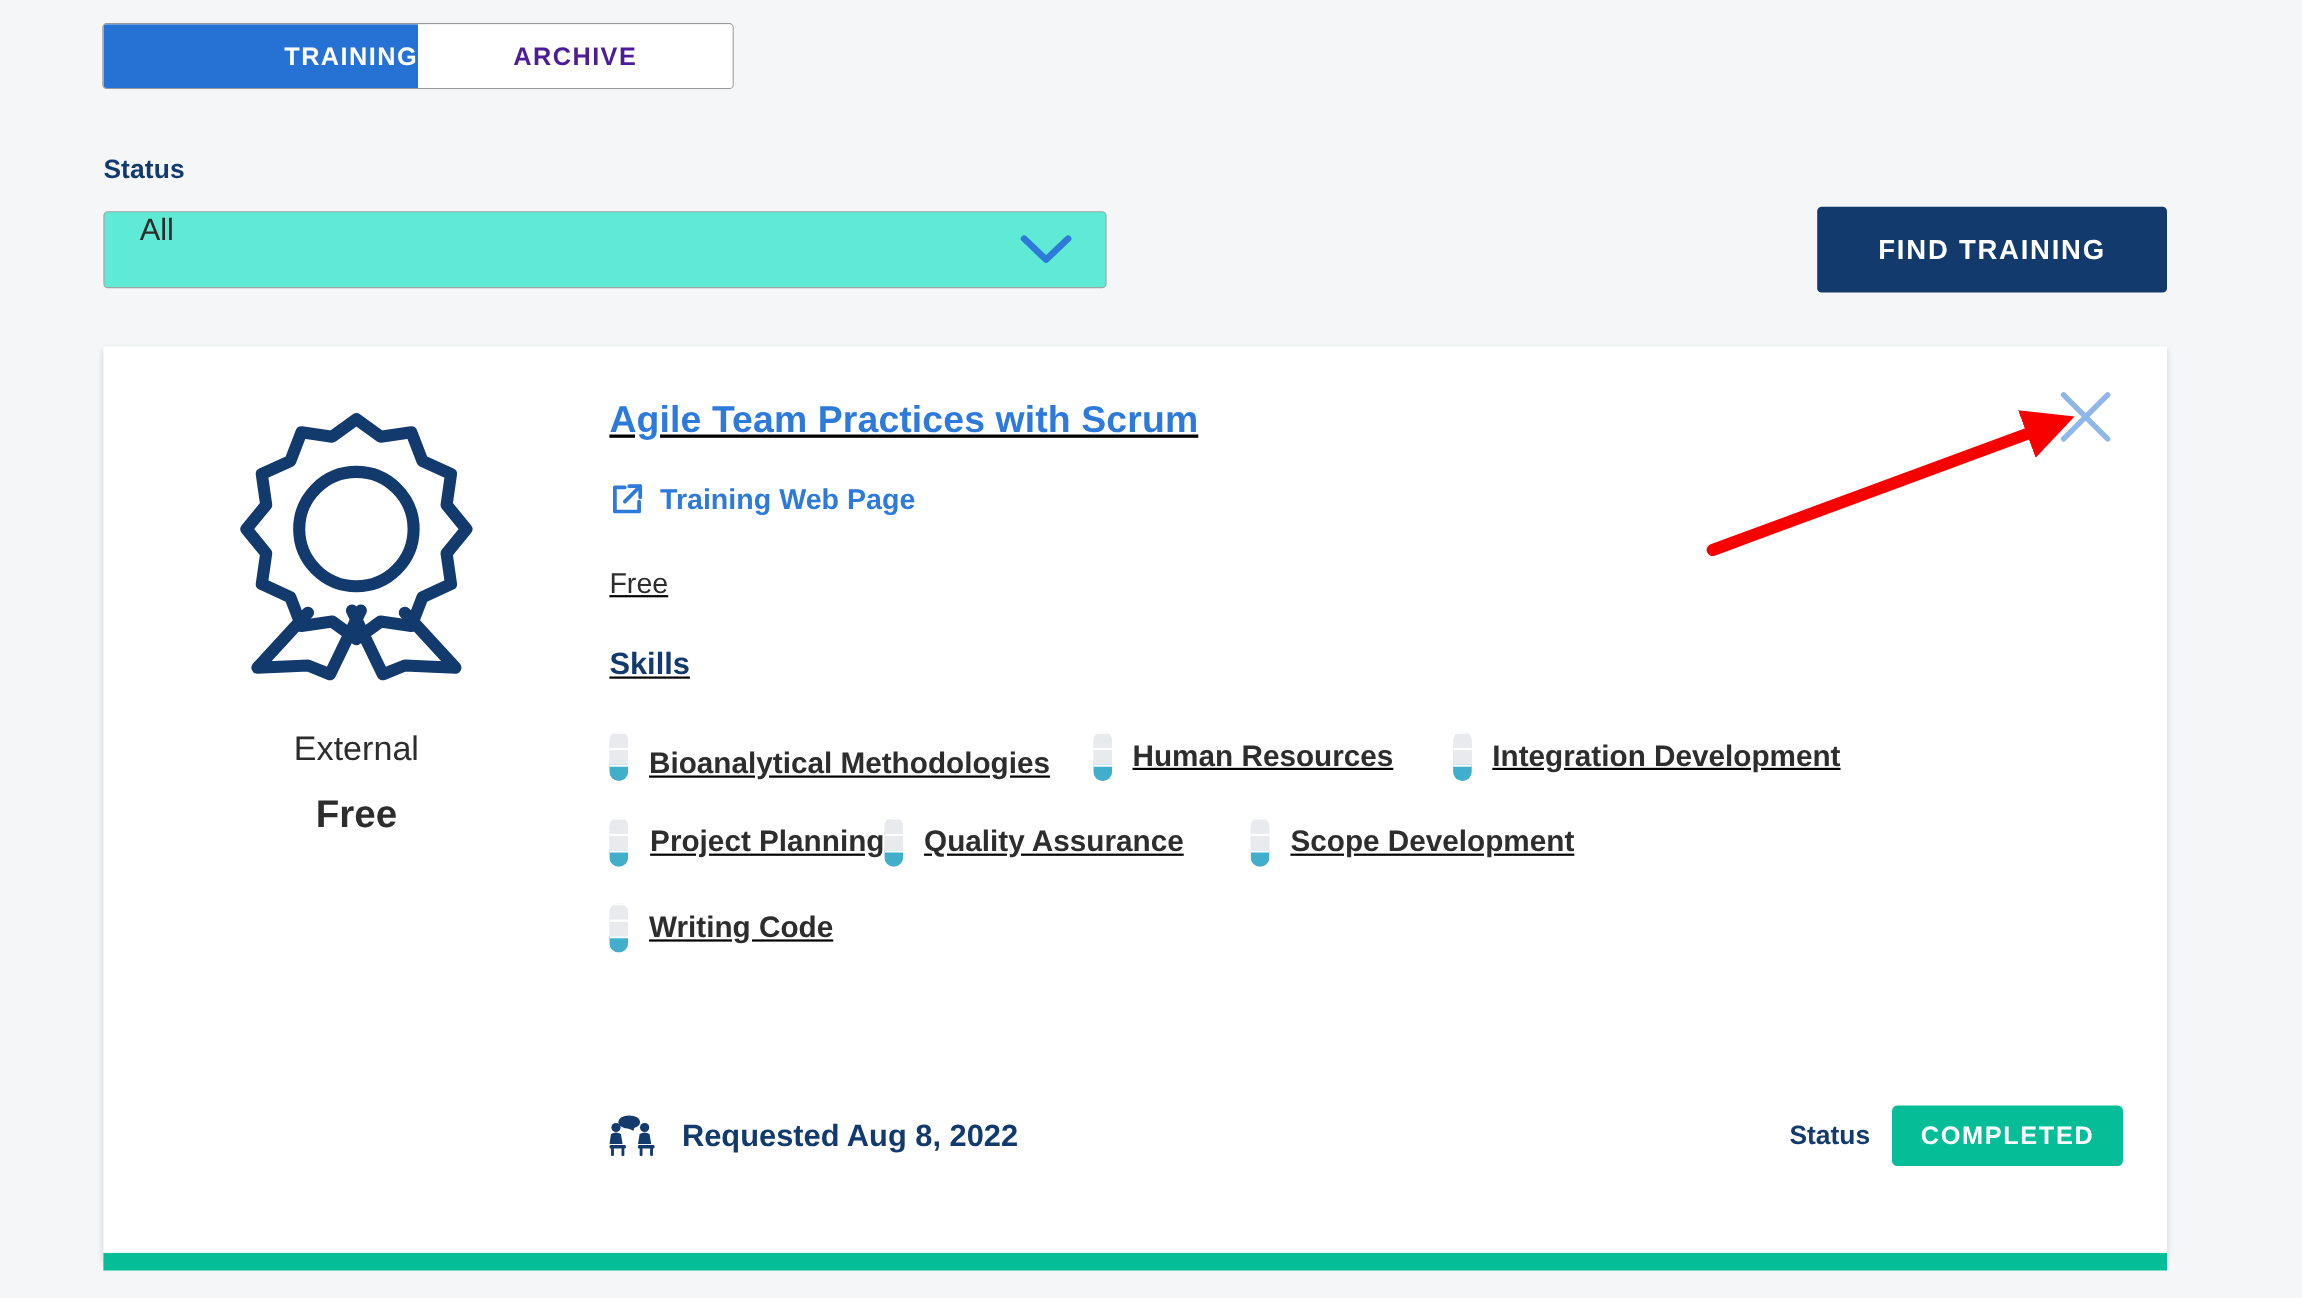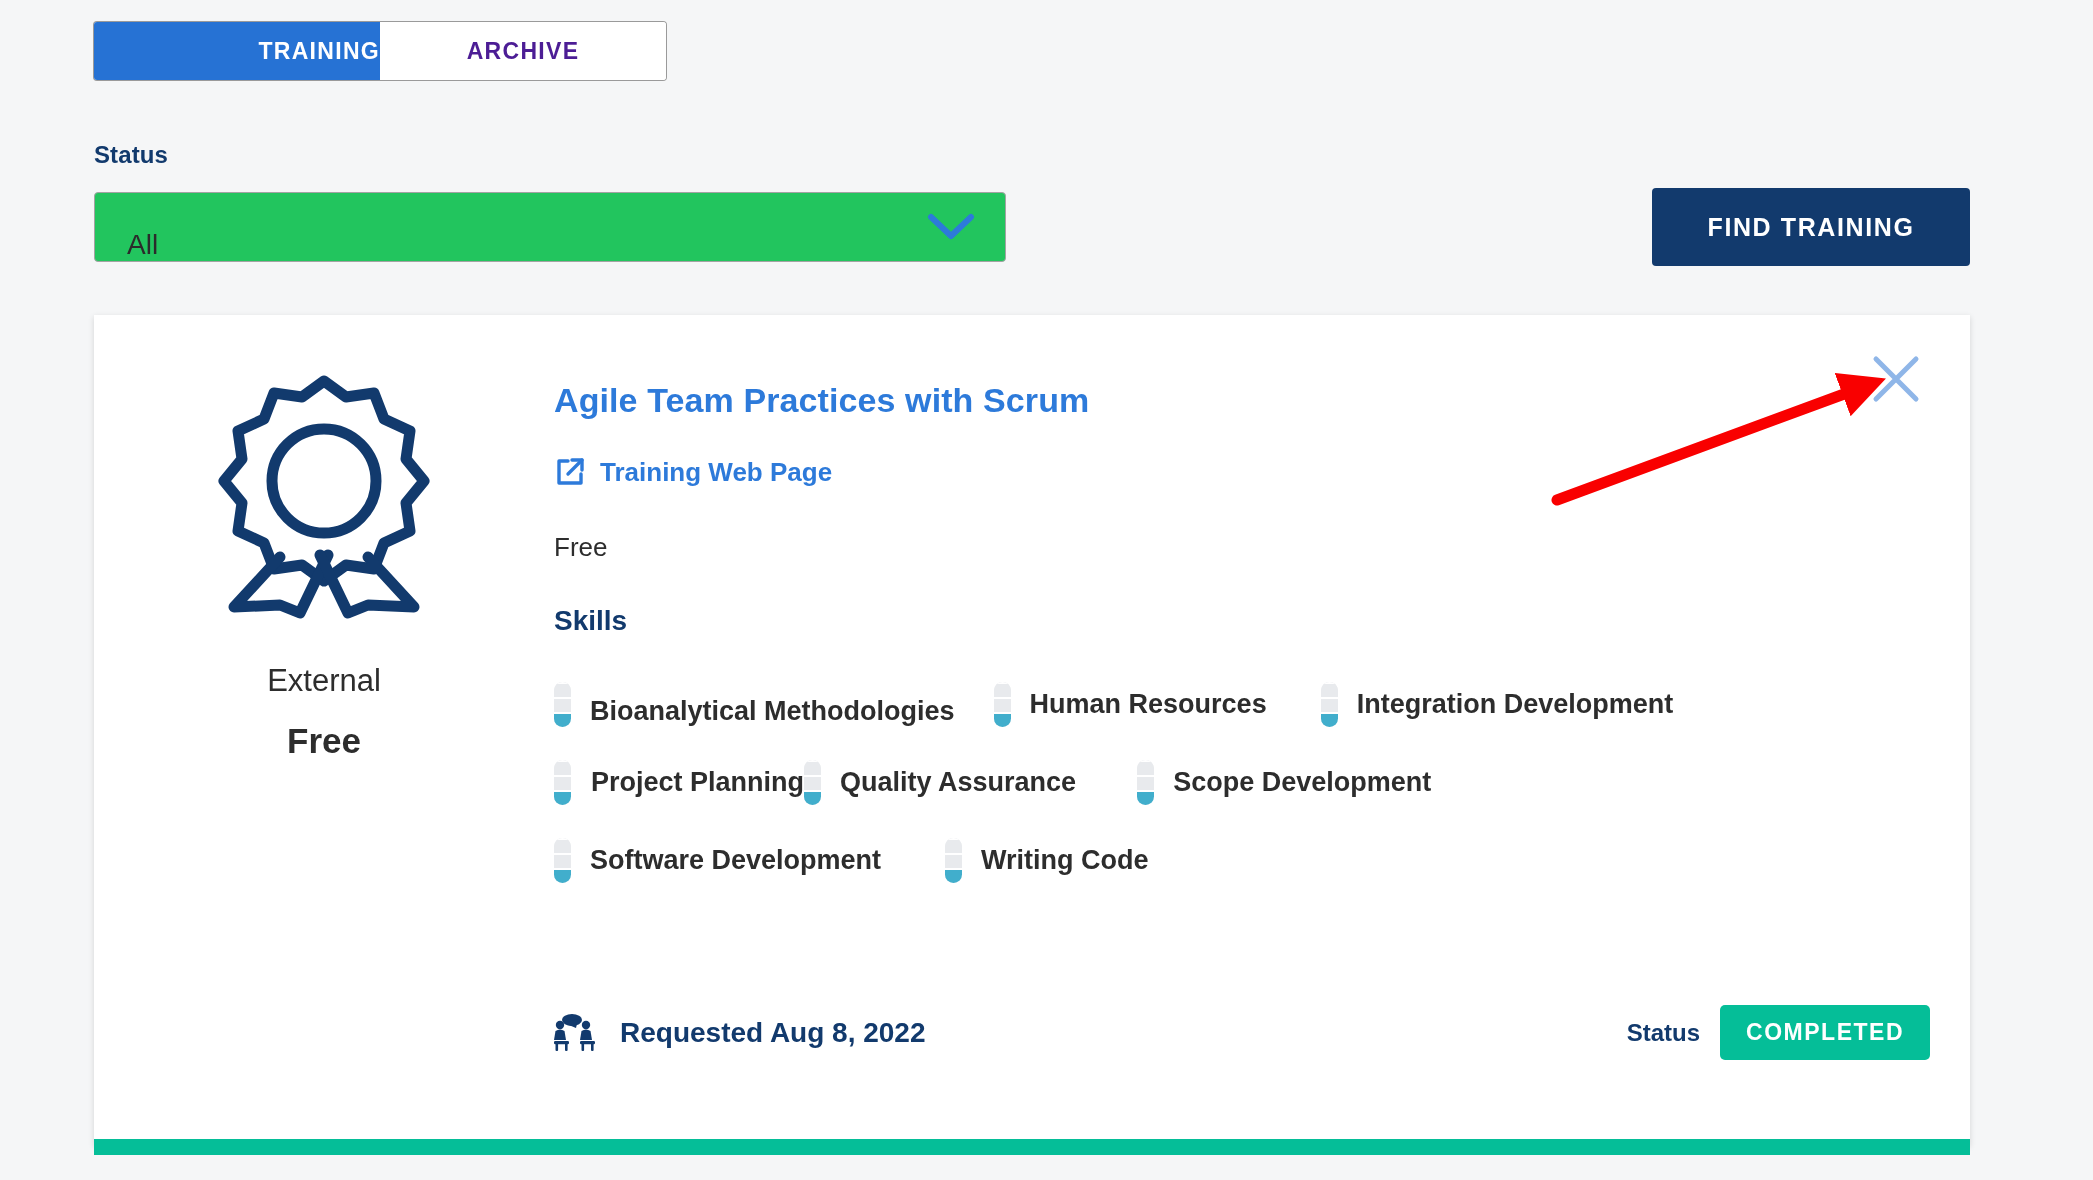--- a/index.html
+++ b/index.html
@@ -58,26 +58,26 @@
     font-weight: 700;
     color: #123a6d;
     letter-spacing: 0.1px;
   }
   .select-wrap {
     position: absolute;
     left: 94px;
     top: 192px;
     width: 912px;
     height: 70px;
-    background: #22c55e;
+    background: #5eead4;
     border: 1px solid #a3a3a3;
     border-radius: 4px;
     box-sizing: border-box;
     display: flex;
-    align-items: flex-end;
+    align-items: flex-start;
     cursor: pointer;
   }
   .select-value {
     margin-left: 32px;
     font-size: 28px;
     color: #2b2b2b;
   }
   .select-chevron {
     position: absolute;
     right: 30px;
@@ -151,22 +151,23 @@
     margin-top: 22px;
     font-size: 35px;
     font-weight: 700;
     color: #2d2d2d;
   }
 
   
   .card-right {
     position: absolute;
     left: 460px;
-    top: 66px;
+    top: 48px;
     right: 40px;
+    text-decoration: underline;
   }
   .course-title {
     font-size: 34px;
     font-weight: 700;
     color: #2d7ada;
     letter-spacing: 0.1px;
   }
   .weblink {
     margin-top: 36px;
     display: inline-flex;
@@ -391,28 +392,20 @@
           <span class="skill-meter">
             <span class="seg empty"></span>
               <span class="seg empty"></span>
               <span class="seg filled"></span>
           </span>
           <span class="skill-label">Scope Development</span>
         </div>
       </div>
 
       <div class="skill-row">
-        <div class="skill" style="margin-right:64px;">
-          <span class="skill-meter">
-            <span class="seg empty"></span>
-              <span class="seg empty"></span>
-              <span class="seg filled"></span>
-          </span>
-          <span class="skill-label">Software Development</span>
-        </div>
         <div class="skill">
           <span class="skill-meter">
             <span class="seg empty"></span>
               <span class="seg empty"></span>
               <span class="seg filled"></span>
           </span>
           <span class="skill-label">Writing Code</span>
         </div>
       </div>
 

